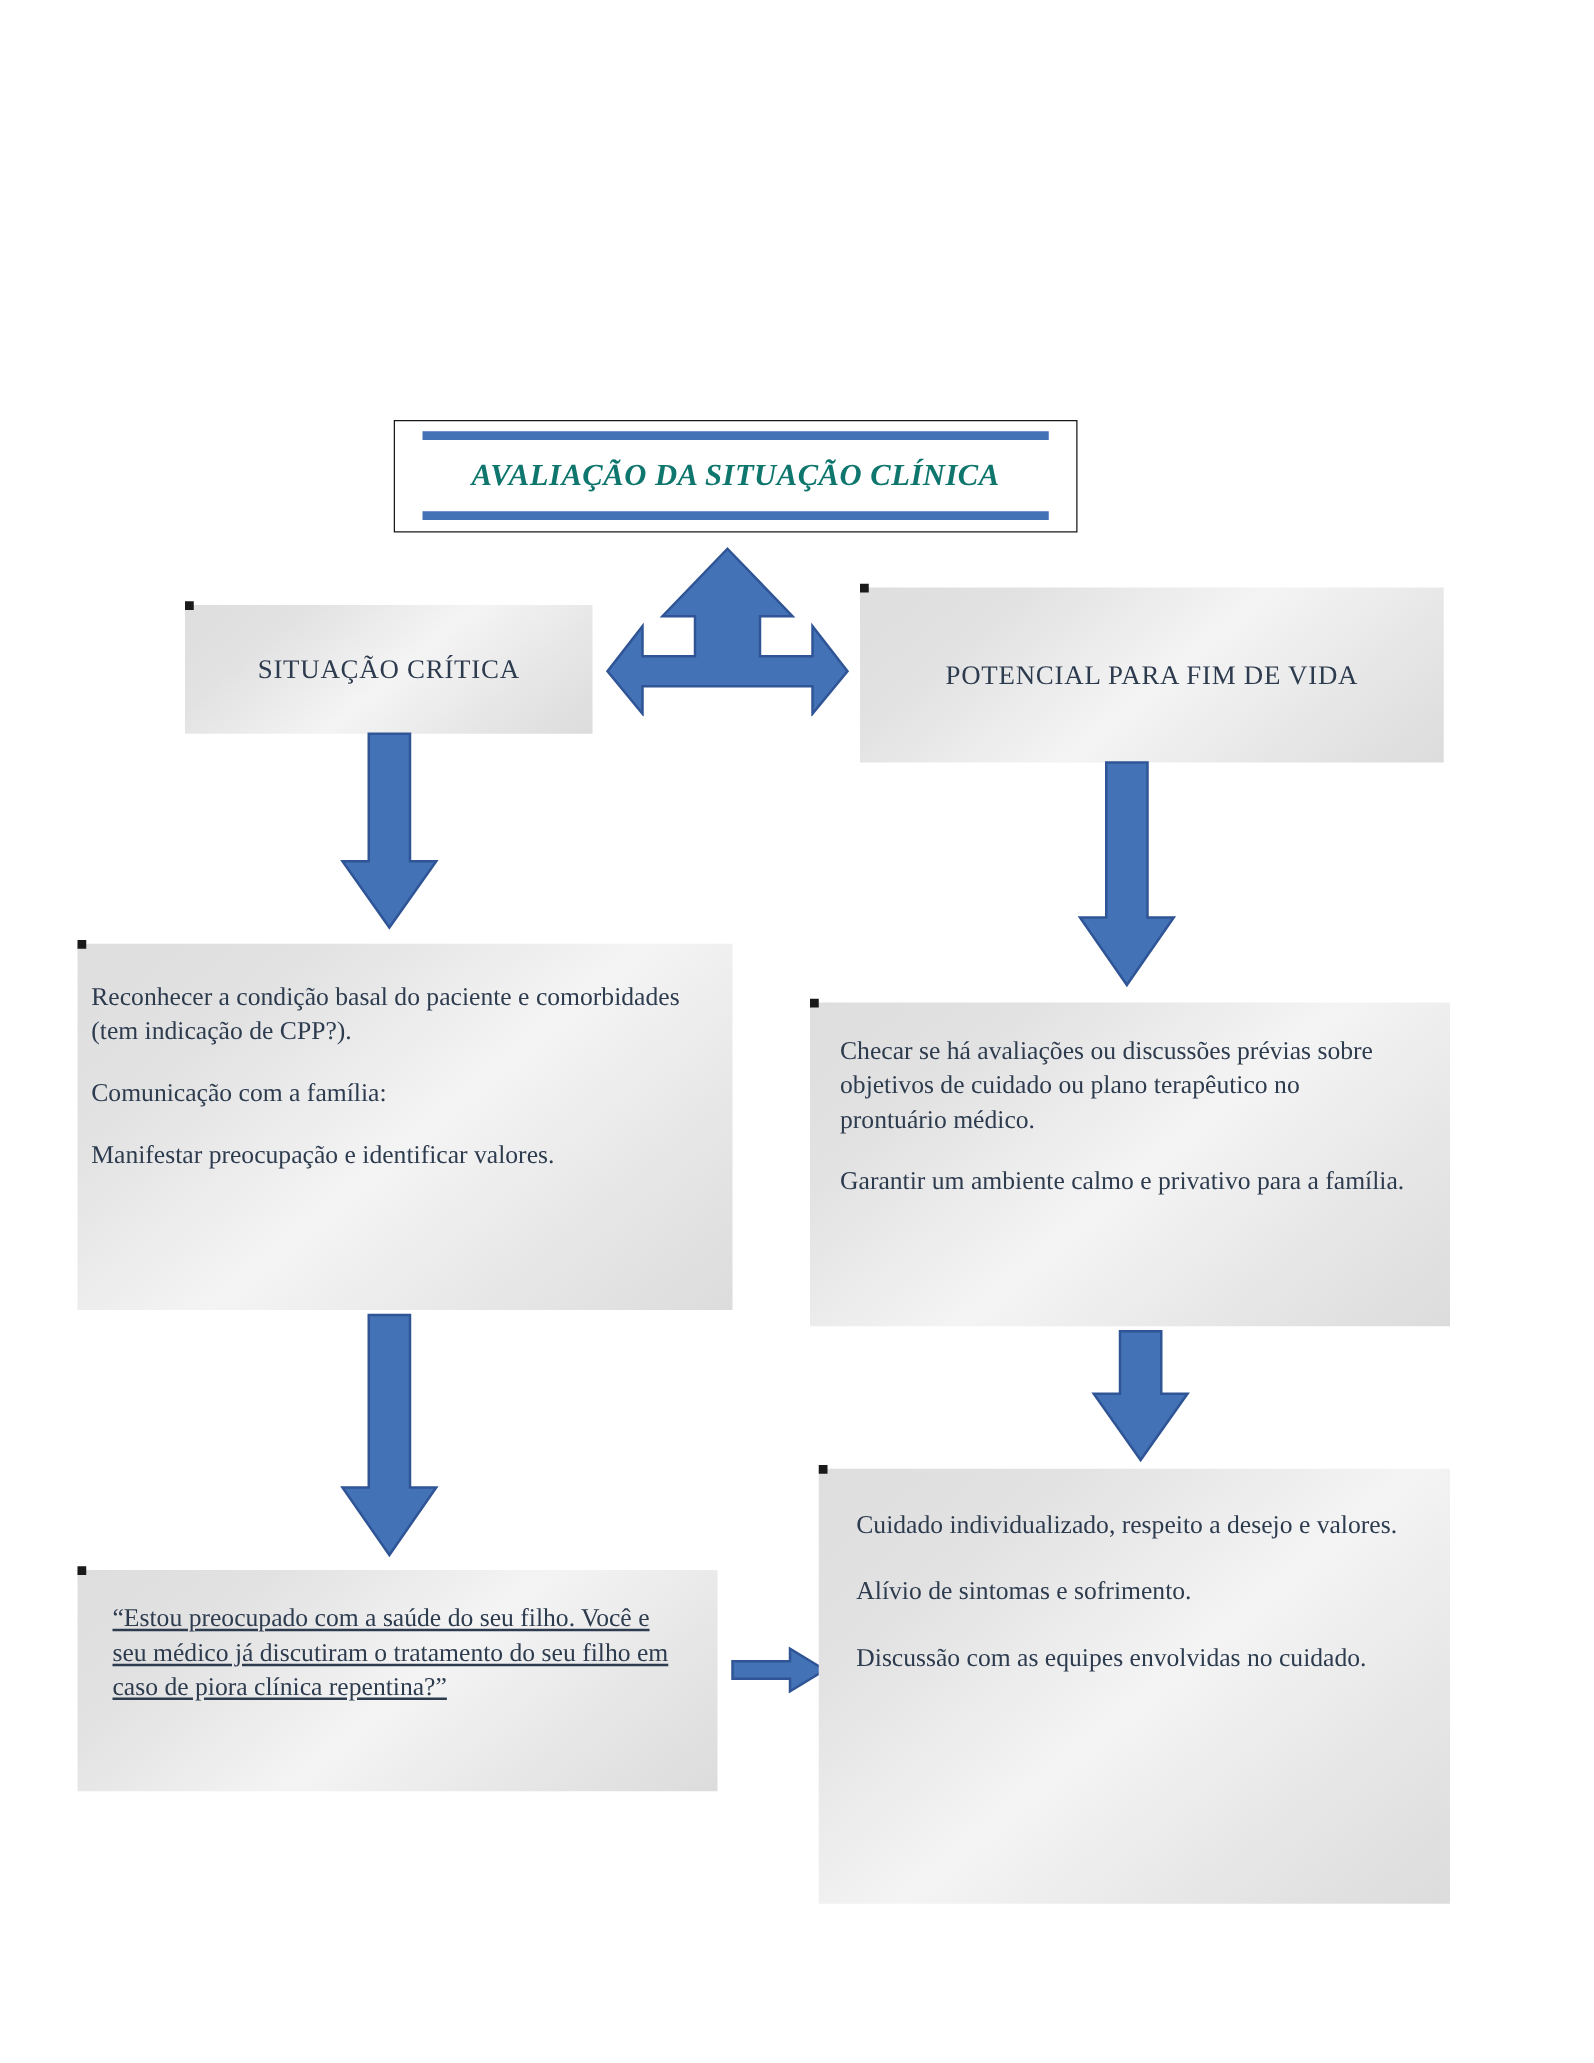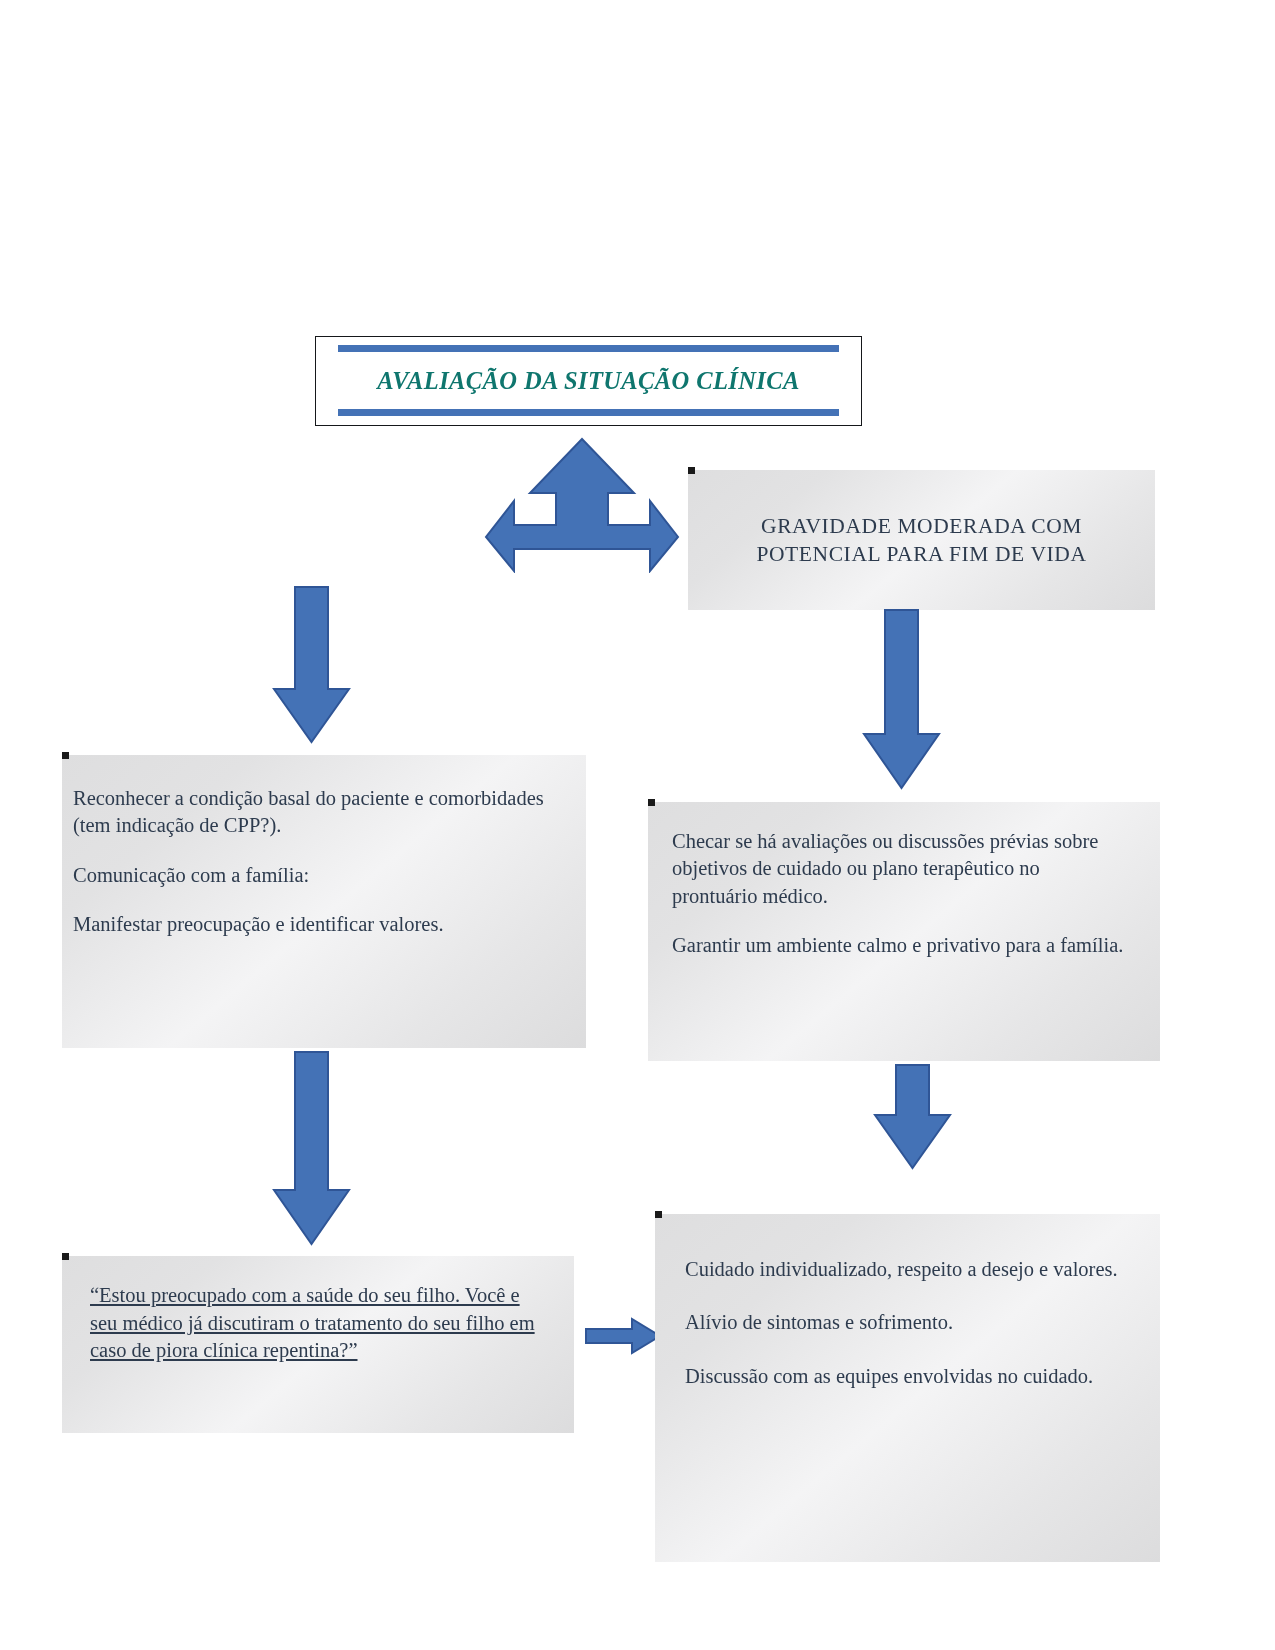--- a/index.html
+++ b/index.html
@@ -95,21 +95,21 @@
   #panel-critica   { left: 148px; top: 484px;  width: 326px; height: 103px; }
   #panel-moderada  { left: 688px; top: 470px;  width: 467px; height: 140px; }
   #panel-left-mid  { left: 62px;  top: 755px;  width: 524px; height: 293px; }
   #panel-right-mid { left: 648px; top: 802px;  width: 512px; height: 259px; }
   #panel-left-bot  { left: 62px;  top: 1256px; width: 512px; height: 177px; text-decoration: underline; }
   #panel-right-bot { left: 655px; top: 1175px; width: 505px; height: 348px; }
 
   #panel-left-mid  { padding: 30px 30px 26px 11px; }
   #panel-right-mid { padding: 26px 30px 26px 24px; }
   #panel-left-bot  { padding: 26px 30px 22px 28px; }
-  #panel-right-bot { padding: 42px 30px 30px 30px; margin-top: 39px; }
+  #panel-right-bot { padding: 32px 30px 30px 30px; }
 
   #panel-left-bot p  { line-height: 1.35; margin-bottom: 0; }
   #panel-right-bot p { margin-bottom: 26px; }
 
   
   .arrow {
     position: absolute;
   }
   .arrow svg { display: block; }
 
@@ -130,25 +130,28 @@
     <div class="title-text">AVALIAÇÃO DA SITUAÇÃO CLÍNICA</div>
     <div class="title-rule"></div>
   </div>
 
   <div class="arrow" id="arrow-tri">
     <svg viewBox="0 0 196 136" width="196" height="136" aria-hidden="true">
       <path d="M98 2 L150 56 L124 56 L124 88 L166 88 L166 64 L194 100 L166 134 L166 112 L30 112 L30 134 L2 100 L30 64 L30 88 L72 88 L72 56 L46 56 Z" fill="#4472b6" stroke="#2f5596" stroke-width="2"></path>
     </svg>
   </div>
 
+  <div class="panel center-label" id="panel-critica">
+    <span class="panel-tick"></span>
+    <div class="label">SITUAÇÃO CRÍTICA</div>
+  </div>
 
   <div class="panel center-label" id="panel-moderada">
     <span class="panel-tick"></span>
     <div class="label">
-      <div>GRAVIDADE MODERADA COM</div>
       <div>POTENCIAL PARA FIM DE VIDA</div>
     </div>
   </div>
 
   <div class="arrow" id="arrow-down-1">
     <svg viewBox="0 0 79 159" width="79" height="159" aria-hidden="true">
       <path d="M23 2 L56 2 L56 104 L77 104 L39.5 157 L2 104 L23 104 Z" fill="#4472b6" stroke="#2f5596" stroke-width="2"></path>
     </svg>
   </div>
 

